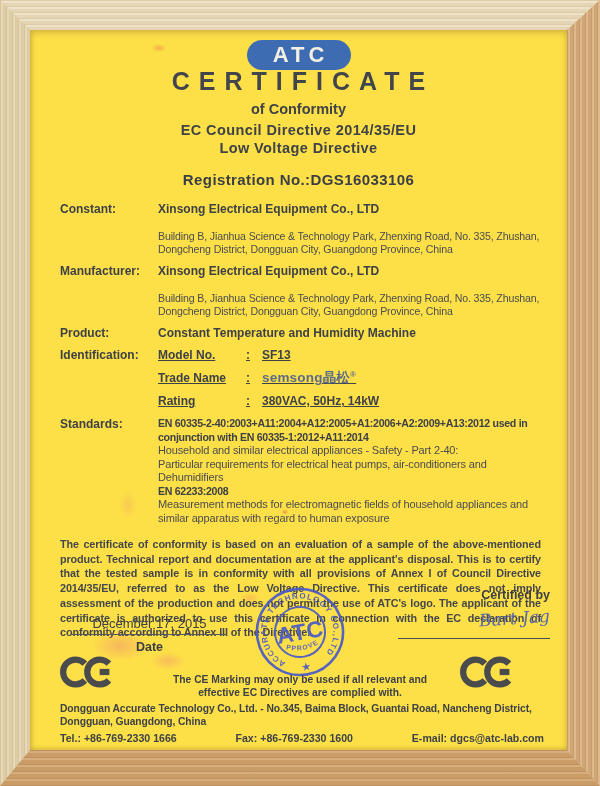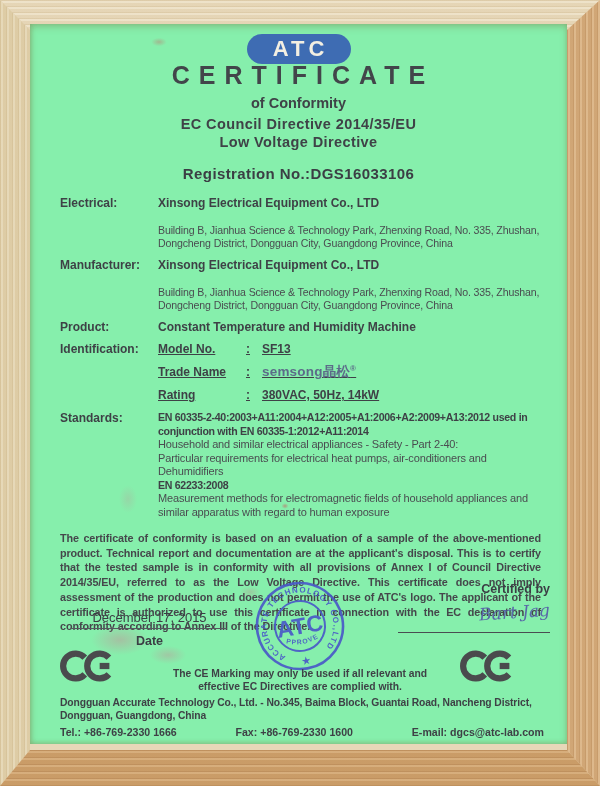--- a/index.html
+++ b/index.html
@@ -13,21 +13,21 @@
   .f-left{left:0;top:0;width:30px;height:786px;
      background:#e0d0ab repeating-linear-gradient(90deg,rgba(190,160,110,.25) 0 1px,rgba(252,246,230,.22) 1px 3px,rgba(205,175,125,.12) 3px 6px);
      clip-path:polygon(0 0,30px 30px,30px 750px,0 786px);}
   .f-right{right:0;top:0;width:33px;height:786px;
      background:#d6ad7d repeating-linear-gradient(90deg,rgba(160,110,60,.28) 0 1px,rgba(250,230,200,.20) 1px 3px,rgba(175,125,75,.14) 3px 6px);
      clip-path:polygon(33px 0,33px 786px,0 750px,0 30px);}
   .f-bottom{left:0;bottom:0;width:600px;height:36px;
      background:#cfa26d repeating-linear-gradient(180deg,rgba(150,100,55,.28) 0 1px,rgba(245,220,185,.20) 1px 3px,rgba(170,120,70,.14) 3px 7px);
      clip-path:polygon(0 36px,600px 36px,567px 0,30px 0);}
   
-  .paper{position:absolute;left:30px;top:24px;width:537px;height:720px;background:#86efac;
+  .paper{position:absolute;left:30px;top:30px;width:537px;height:720px;background:#fde047;
      box-shadow:inset 0 3px 7px rgba(125,95,45,.28), inset 0 -2px 4px rgba(125,95,45,.18), inset 2px 0 4px rgba(125,95,45,.12);}
   .stain{position:absolute;pointer-events:none;}
   
   .pill{width:104px;height:30px;margin:10px auto 0;background:#3e6cb3;border-radius:16px;
         color:#f3efe2;font-weight:bold;font-size:22px;letter-spacing:4px;
         display:flex;align-items:center;justify-content:center;text-indent:4px;}
   .title{margin:-3px 0 0;text-align:center;font-size:25px;font-weight:bold;color:#42454a;
          letter-spacing:9px;text-indent:9px;}
   .subtitle{margin-top:5px;text-align:center;font-size:14.5px;font-weight:bold;color:#3f4247;}
   .dir1{margin-top:5px;text-align:center;font-size:14.5px;font-weight:bold;color:#3f4247;letter-spacing:.4px;}
@@ -89,21 +89,21 @@
       <span>ATC</span>
     </div>
     <div class="title">CERTIFICATE</div>
     <div class="subtitle">of Conformity</div>
     <div class="dir1">EC Council Directive 2014/35/EU</div>
     <div class="dir2">Low Voltage Directive</div>
     <div class="registration">Registration No.:DGS16033106</div>
 
     <div class="body">
       <div class="row">
-        <div class="lbl">Electrical:</div>
+        <div class="lbl">Constant:</div>
         <div>
           <div class="vname">Xinsong Electrical Equipment Co., LTD</div>
           <div class="addr">Building B, Jianhua Science &amp; Technology Park, Zhenxing Road, No. 335, Zhushan, Dongcheng District, Dongguan City, Guangdong Province, China</div>
         </div>
       </div>
       <div class="row">
         <div class="lbl">Manufacturer:</div>
         <div>
           <div class="vname">Xinsong Electrical Equipment Co., LTD</div>
           <div class="addr">Building B, Jianhua Science &amp; Technology Park, Zhenxing Road, No. 335, Zhushan, Dongcheng District, Dongguan City, Guangdong Province, China</div>

